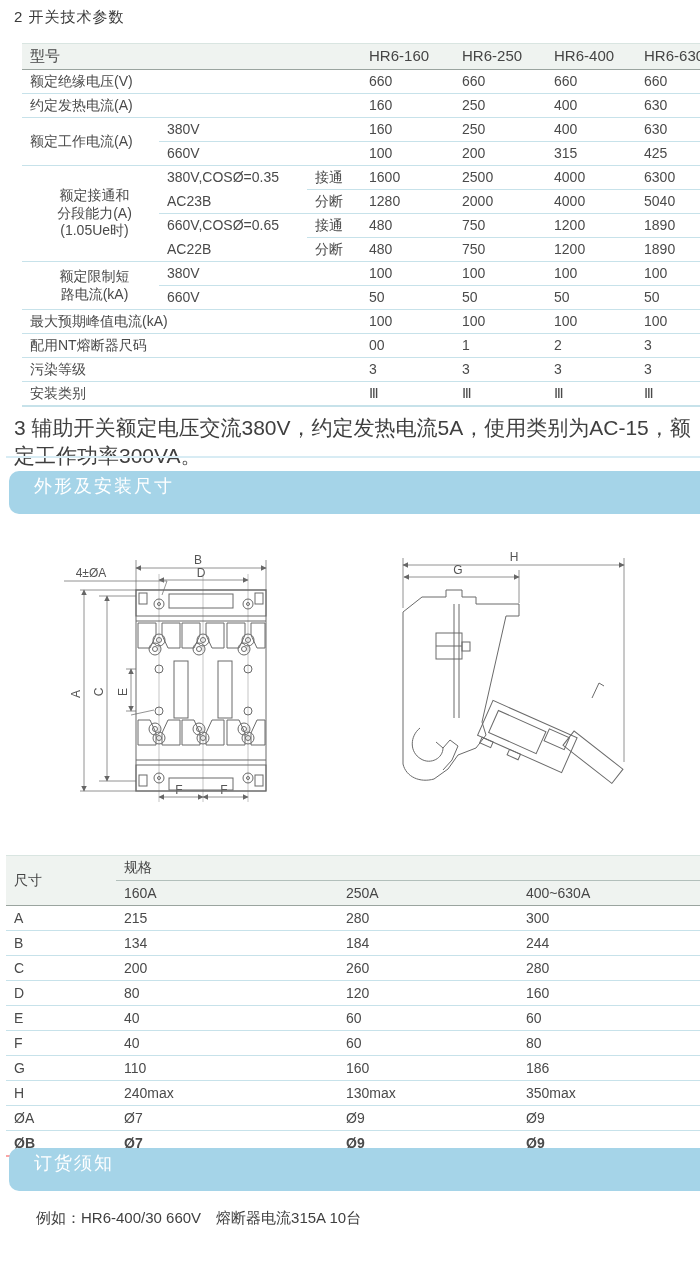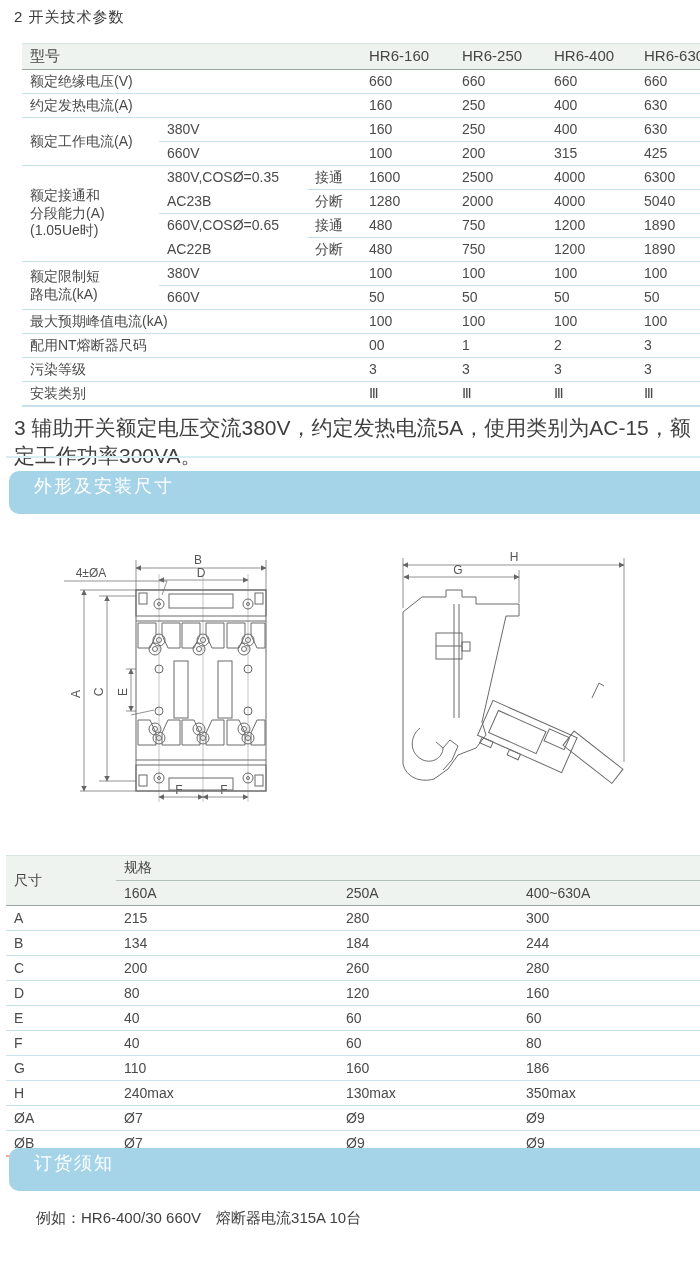--- a/index.html
+++ b/index.html
@@ -9,21 +9,21 @@
 
   table{border-collapse:collapse;table-layout:fixed;}
   td{padding:0 0 0 8px;vertical-align:middle;font-size:14px;color:#4a4a4a;overflow:hidden;white-space:nowrap;}
 
   
   .ptable{position:absolute;left:16px;top:43px;width:700px;}
   .ptable td{height:23px;line-height:1.25;}
   .ptable tr.head td{background:#eff3f0;border-top:1px solid #d9e5e1;border-bottom:1px solid #9aa49f;height:25px;font-size:15px;color:#454545;}
   .ptable .sep{border-bottom:1px solid #c7e2ea;}
   .ptable .bot{border-bottom:2px solid #c7e2ea;}
-  .ml{white-space:pre-line;line-height:1.5;}
+  .ml{white-space:pre-line;line-height:1.5;text-align:center;}
 
   
   .note{position:absolute;left:8px;top:414px;font-size:21px;color:#3f3f3f;}
   .hairline{position:absolute;left:0;top:456px;width:700px;height:2px;background:#d8ecf4;}
   .bar{position:absolute;left:3px;width:697px;height:43px;background:#a5d4e8;border-radius:10px 0 0 10px;
        color:#ffffff;font-size:18px;line-height:31px;padding-left:25px;box-sizing:border-box;letter-spacing:2px;}
   .bar1{top:471px;}
   .bar2{top:1148px;font-family:Liberation Serif, serif;}
 
   
@@ -31,21 +31,21 @@
   .diag svg text{font-family:"Liberation Sans","DejaVu Sans",sans-serif;fill:#555;font-size:12px;}
 
   
   .dtable{position:absolute;left:0;top:855px;width:700px;}
   .dtable td{height:24px;}
   .dtable tr.dh td,.dtable tr.dh2 td{background:#eff3f0;color:#454545;}
   .dtable tr.dh td{border-top:1px solid #d9e5e1;}
   .dtable td.gsp{border-bottom:1px solid #b2bfbb;}
   .dtable tr.dh2 td,.dtable td.corner{border-bottom:1px solid #9aa49f;}
   .dtable .sep{border-bottom:1px solid #c7e2ea;}
-  .dtable .bot{border-bottom:2px solid #fca5a5;}
+  .dtable .bot{border-bottom:2px solid #fca5a5;font-weight:bold;}
 
   
   .order{position:absolute;left:0;top:1203px;width:700px;}
   .order p{margin:0;font-size:15px;line-height:1.75;color:#3f3f3f;}
   .order .p1{text-indent:2em;}
   .order .p2{text-indent:2em;margin-top:2px;}
 </style>
 </head>
 <body>
 

